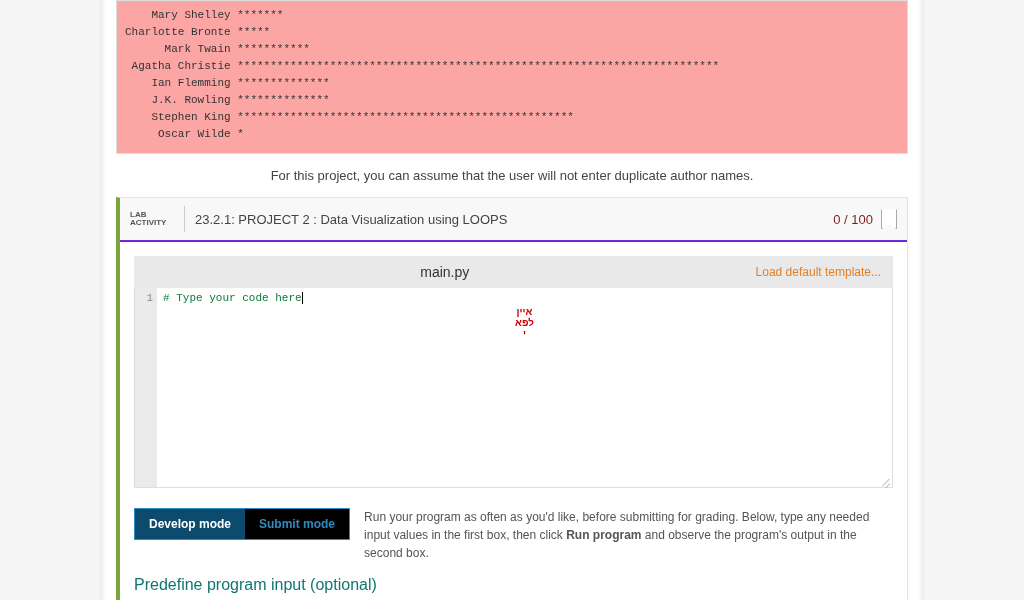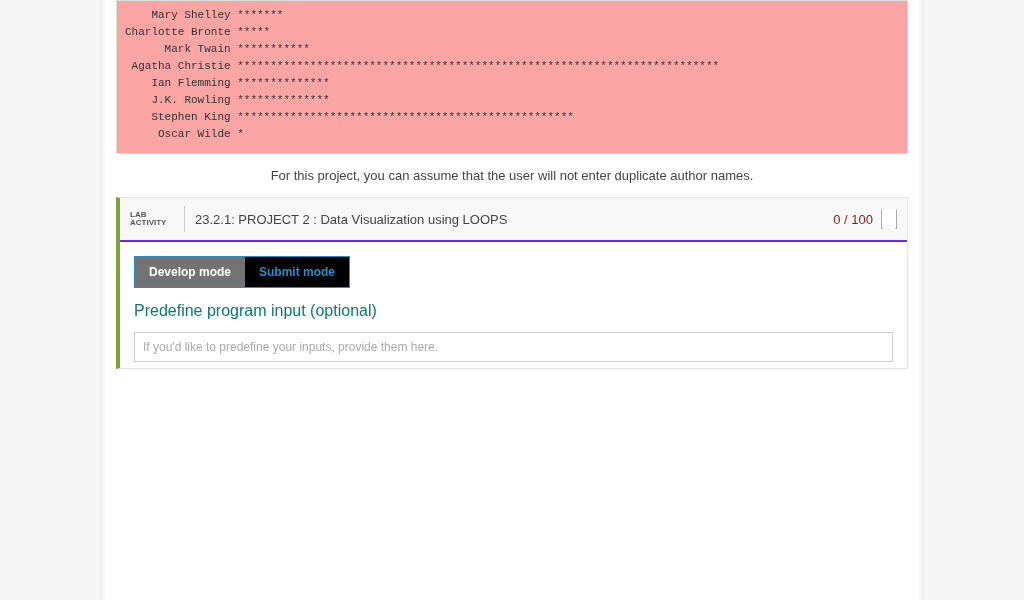--- a/index.html
+++ b/index.html
@@ -203,21 +203,21 @@
     display: flex;
     border: 1px solid #2e8bc0;
   }
   .mode-btn {
     padding: 8px 14px;
     font-size: 12px;
     font-weight: bold;
     cursor: pointer;
   }
   .mode-btn.active {
-    background: #737373;
+    background: #0c4a6e;
     color: #fff;
   }
   .mode-btn.inactive {
     background: #000000;
     color: #2e8bc0;
   }
   .mode-desc {
     flex: 1;
     font-size: 12px;
     color: #555;
@@ -266,25 +266,48 @@
         <div class="lab-badge">
           <div>LAB</div>
           <div>ACTIVITY</div>
         </div>
         <div class="lab-divider"></div>
         <div class="lab-title">23.2.1: PROJECT 2 : Data Visualization using LOOPS</div>
         <div class="score">0 / 100</div>
         <div class="bookmark"></div>
       </div>
 
+      <div class="editor-wrap">
+        <div class="editor-toolbar">
+          <div class="filename">main.py</div>
+          <div class="load-link">Load default template...</div>
+        </div>
+        <div class="editor">
+          <div class="line-gutter">
+            <div>1</div>
+          </div>
+          <div class="code-area">
+            <span class="code-comment"># Type your code here</span><span class="cursor"></span>
+            <div class="overlay-text">
+              <div>איין</div>
+              <div>לפא</div>
+              <div>י</div>
+            </div>
+            <div class="resizer"></div>
+          </div>
+        </div>
+      </div>
 
       <div class="mode-row">
         <div class="mode-buttons">
           <div class="mode-btn active">Develop mode</div>
           <div class="mode-btn inactive">Submit mode</div>
+        </div>
+        <div class="mode-desc">
+          <span>Run your program as often as you'd like, before submitting for grading. Below, type any needed input values in the first box, then click </span><b>Run program</b><span> and observe the program's output in the second box.</span>
         </div>
       </div>
 
       <div class="predefine">
         <div class="predefine-label">Predefine program input (optional)</div>
         <input class="predefine-input" placeholder="If you'd like to predefine your inputs, provide them here." style="">
       </div>
     </div>
 
   </div>

